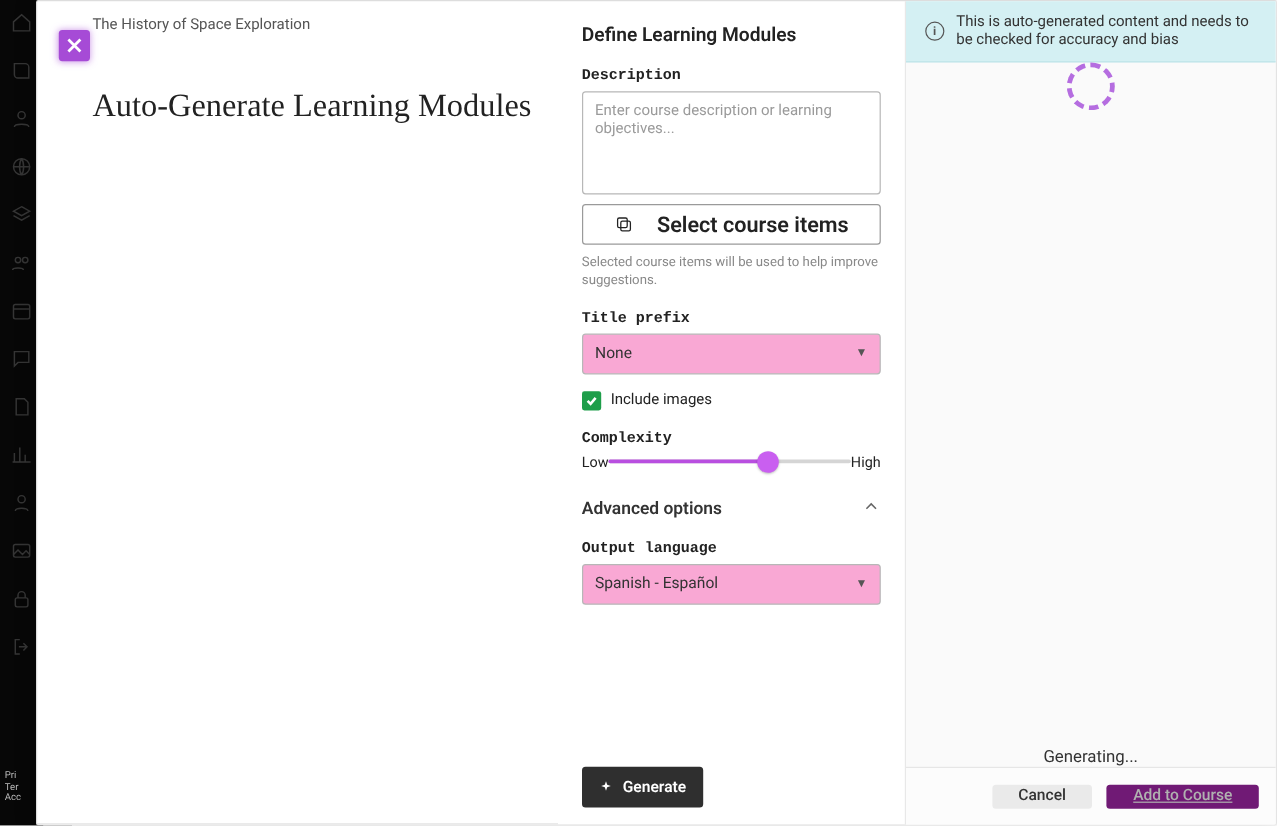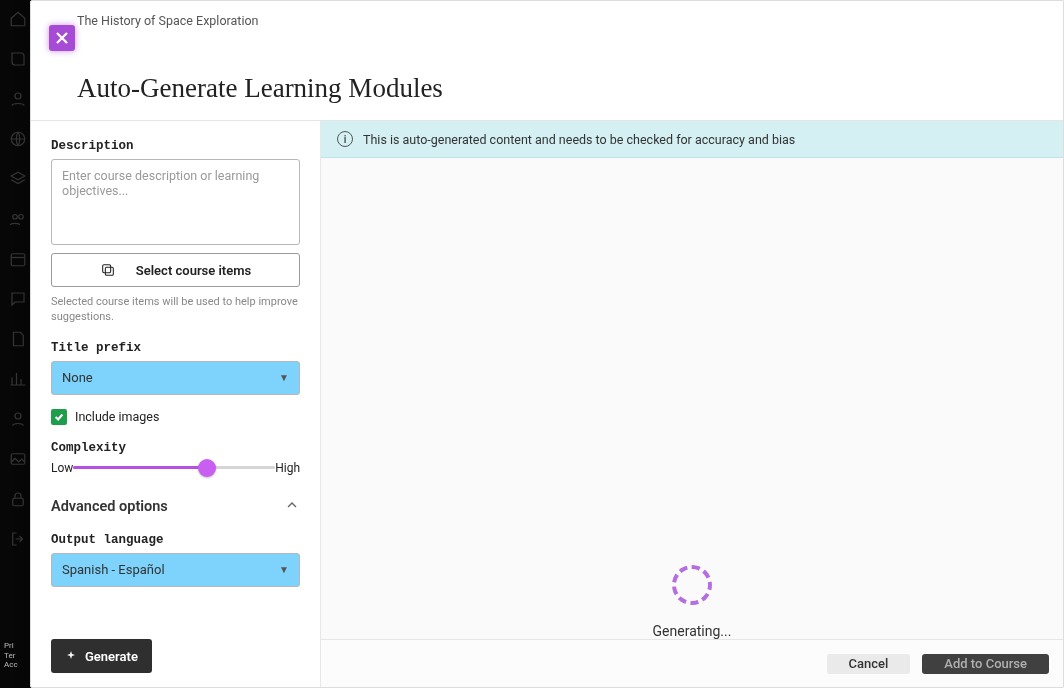--- a/index.html
+++ b/index.html
@@ -26,21 +26,21 @@
   .bg-partial .frag { margin:6px 0 0 6px; }
   .bg-tinytext {
     position:absolute; left:4px; bottom:18px; font-size:8px; color:#bbb; line-height:1.2;
   }
 
   
   .modal {
     position:absolute; left:30px; top:0; right:0; bottom:0;
     background:#fff; border:1px solid #ddd; border-radius:2px;
     box-shadow:-4px 0 14px rgba(0,0,0,.18);
-    display:flex; flex-direction:column;
+    display:flex; flex-direction:row;
   }
 
   .close-btn {
     position:absolute; left:18px; top:24px; width:26px; height:26px;
     background:#a64bd6; border-radius:3px;
     display:flex; align-items:center; justify-content:center;
     cursor:pointer; box-shadow:0 0 6px rgba(166,75,214,.6);
   }
   .close-btn svg { stroke:#fff; stroke-width:2.3; }
 
@@ -66,31 +66,31 @@
   .ftextarea {
     width:100%; height:86px; resize:none;
     border:1px solid #b7b7b7; border-radius:3px;
     padding:8px 10px; font-size:12.5px; color:#333;
   }
   .ftextarea::placeholder { color:#9a9a9a; }
 
   .btn-outline {
     width:100%; height:34px; border:1px solid #9a9a9a; background:#fff;
     border-radius:3px; display:flex; align-items:center; justify-content:center;
-    gap:20px; font-size:13px; font-weight:600; color:#222; cursor:pointer;
+    gap:20px; font-size:18px; font-weight:600; color:#222; cursor:pointer;
     margin-top:8px;
   }
   .btn-outline svg { stroke:#222; stroke-width:1.6; fill:none; }
 
   .helper { font-size:11px; color:#888; margin-top:8px; line-height:1.35; }
 
   .fgroup { margin-top:16px; }
   .fselect {
     width:100%; height:34px; border:1px solid #b7b7b7; border-radius:3px;
-    background:#7dd3fc; padding:0 10px; font-size:13px; color:#333;
+    background:#f9a8d4; padding:0 10px; font-size:13px; color:#333;
     display:flex; align-items:center; justify-content:space-between; cursor:pointer;
   }
   .fselect .caret { font-size:10px; color:#555; }
 
   .checkrow { display:flex; align-items:center; gap:8px; margin-top:14px; }
   .checkbox {
     width:16px; height:16px; background:#1e9e4a; border-radius:2px;
     display:flex; align-items:center; justify-content:center;
   }
   .checkbox svg { stroke:#fff; stroke-width:2.6; }
@@ -128,40 +128,40 @@
 
   
   .maincol { flex:1; display:flex; flex-direction:column; background:#fafafa; min-width:0; }
   .notice {
     background:#d4f0f3; border-bottom:1px solid #bde4e8;
     padding:10px 16px; display:flex; align-items:center; gap:10px;
     font-size:12.5px; color:#333;
   }
   .notice .ni { width:16px; height:16px; border:1.6px solid #555; border-radius:50%;
     display:flex; align-items:center; justify-content:center; font-size:10px; font-weight:700; color:#555; flex:0 0 auto;}
-  .gen-area { flex:1; display:flex; flex-direction:column; align-items:center; justify-content:flex-end; gap:18px; }
+  .gen-area { flex:1; display:flex; flex-direction:column; align-items:center; justify-content:space-between; gap:18px; }
 
   .spinner {
     width:40px; height:40px; border-radius:50%;
     border:4px dashed #b56de0;
     animation:spin 1.3s linear infinite;
   }
   @keyframes spin { to { transform:rotate(360deg); } }
   .gen-label { font-size:14px; color:#333; }
 
   .mfooter {
     height:48px; border-top:1px solid #e6e6e6; background:#fcfcfc;
     display:flex; align-items:center; justify-content:flex-end; gap:12px; padding:0 14px;
   }
   .fbtn {
     height:20px; padding:0 22px; border-radius:3px; font-size:13px; font-weight:500;
     display:flex; align-items:center; justify-content:center; cursor:pointer;
   }
   .fbtn.cancel { background:#eaeaea; color:#333; }
-  .fbtn.add { background:#404040; color:#b0b0b0; cursor:default; }
+  .fbtn.add { background:#701a75; color:#b0b0b0; cursor:default;text-decoration:underline; }
 </style>
 </head>
 <body>
 
 <div class="app">
 
   <div class="bg-rail">
     <span class="ricon"><svg viewBox="0 0 24 24">
           <path d="M3 11l9-8 9 8v10H3z"></path>
         </svg></span>
@@ -235,20 +235,21 @@
     </div>
 
     <div class="mheader">
       <div class="mcrumb">The History of Space Exploration</div>
       <div class="mtitle">Auto-Generate Learning Modules</div>
     </div>
 
     <div class="mbody">
 
       <div class="sidecol">
+        <div class="side-title">Define Learning Modules</div>
 
         <label class="flabel">Description</label>
         <textarea class="ftextarea" placeholder="Enter course description or learning objectives..." style=""></textarea>
 
         <div class="btn-outline">
           <svg width="16" height="16" viewBox="0 0 24 24">
               <rect x="8" y="8" width="12" height="12" rx="2"></rect>
               <rect x="4" y="4" width="12" height="12" rx="2"></rect>
             </svg>
           <span>Select course items</span>

